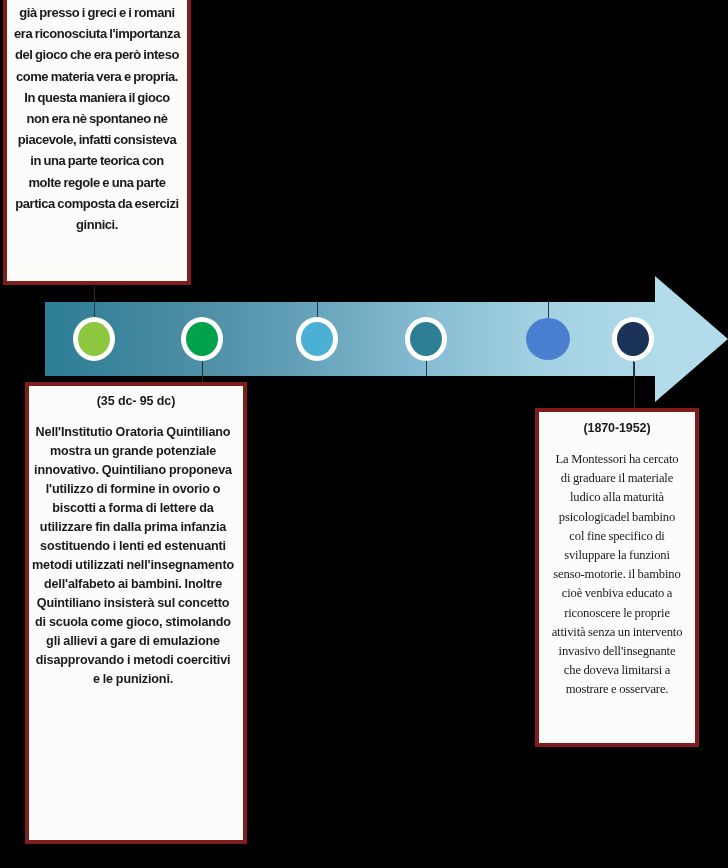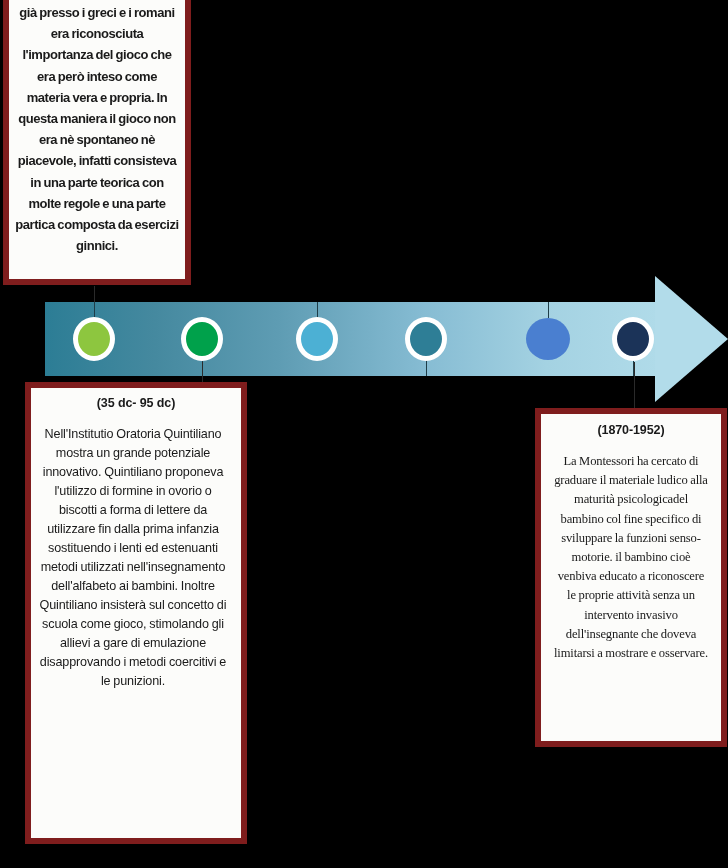--- a/index.html
+++ b/index.html
@@ -13,21 +13,21 @@
     position: relative;
     overflow: hidden;
     font-family: "Liberation Sans", sans-serif;
     -webkit-font-smoothing: none;
   }
 
   
   .callout {
     position: absolute;
     background: #fcfcfa;
-    border: 6px solid #7f1d1d;
+    border: 4px solid #7f1d1d;
     box-sizing: border-box;
     text-align: center;
     color: #1a1a1a;
   }
   .callout .cap {
     font-weight: bold;
     font-size: 12.5px;
     line-height: 16px;
     letter-spacing: -0.1px;
     padding: 6px 4px 0 4px;
@@ -61,27 +61,28 @@
   #box-left {
     left: 25px;
     top: 382px;
     width: 222px;
     height: 462px;
   }
   #box-left .cap { padding-top: 7px; }
   #box-left .body {
     padding: 14px 9px 0 3px;
     line-height: 19px;
+    font-weight: bold;
   }
 
   
   #box-right {
     left: 535px;
     top: 408px;
-    width: 192px;
+    width: 164px;
     height: 339px;
   }
   #box-right .cap { padding-top: 8px; }
   #box-right .body {
     padding: 14px 12px 0 12px;
     line-height: 19.2px;
     font-family: Liberation Serif, serif;
   }
 
   

